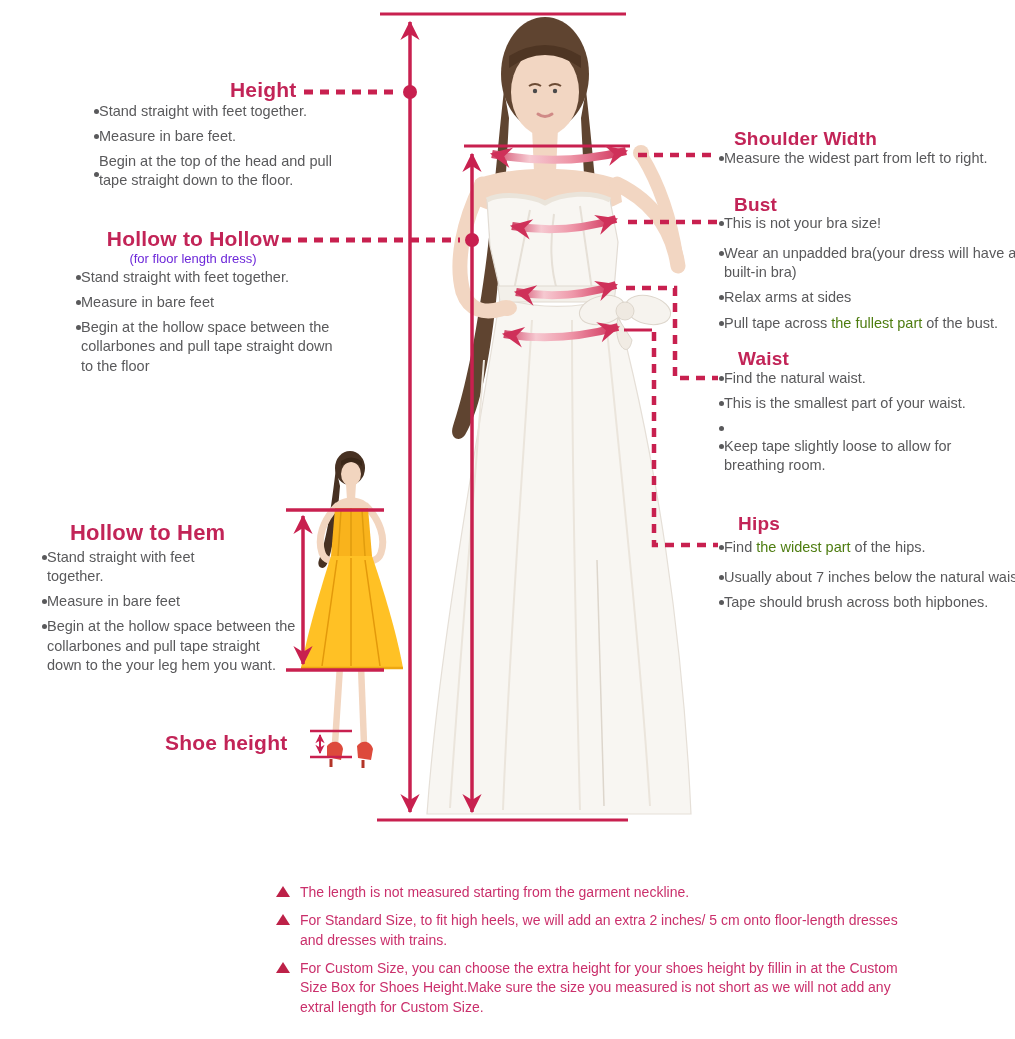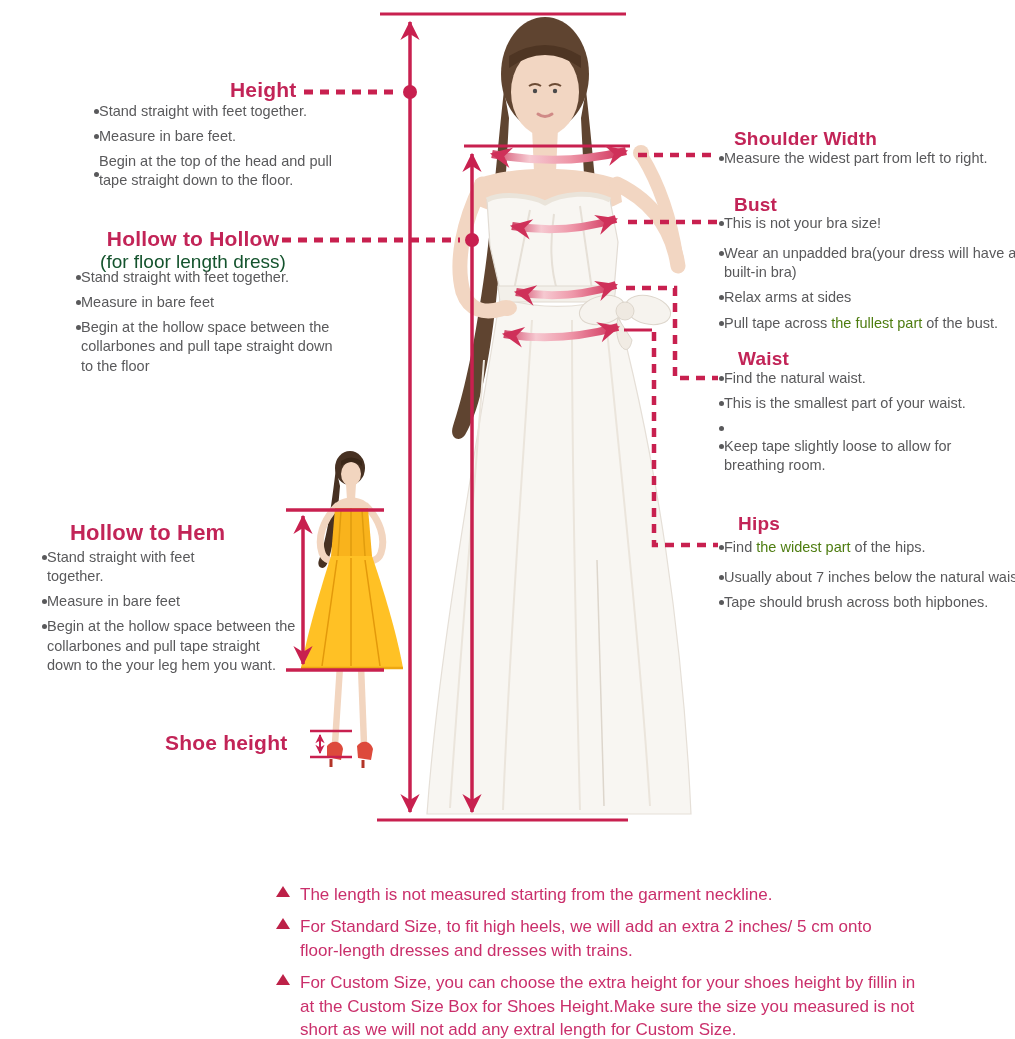--- a/index.html
+++ b/index.html
@@ -5,27 +5,27 @@
   html,body{margin:0;padding:0;background:#ffffff;}
   #canvas{
     position:relative;width:1015px;height:1039px;background:#fff;overflow:hidden;
     font-family:"Liberation Sans","DejaVu Sans",sans-serif;
     margin-left:32px;
   }
   #diagram-svg{position:absolute;left:0;top:0;width:1015px;height:1039px;}
   .abs{position:absolute;}
   .sec-title{color:#c22457;font-weight:bold;font-size:21px;letter-spacing:.2px;white-space:nowrap;}
   .sec-title.small{font-size:19px;}
-  .sec-sub{color:#14532d;font-size:19px;white-space:nowrap;}
+  .sec-sub{color:#6d28d9;font-size:13px;white-space:nowrap;}
   .bullets{display:flex;flex-direction:column;}
   .b-item{display:flex;color:#59595b;font-size:14.5px;line-height:1.32;margin-bottom:6px;}
   .b-dot{flex:none;width:5px;height:5px;border-radius:50%;background:#59595b;margin-top:7px;}
   .hl{color:#4d7c0f;}
   .notes{display:flex;flex-direction:column;gap:9px;}
-  .note{display:flex;gap:10px;color:#ca2f6b;font-size:17px;line-height:1.38;}
+  .note{display:flex;gap:10px;color:#ca2f6b;font-size:14px;line-height:1.38;}
   .tri{flex:none;width:0;height:0;border-left:7px solid transparent;border-right:7px solid transparent;
        border-bottom:11px solid #bd2148;margin-top:3px;}
   .center{text-align:center;}
 </style>
 </head>
 <body>
 
 <div id="canvas">
 
   <svg id="diagram-svg" viewBox="0 0 1015 1039">

